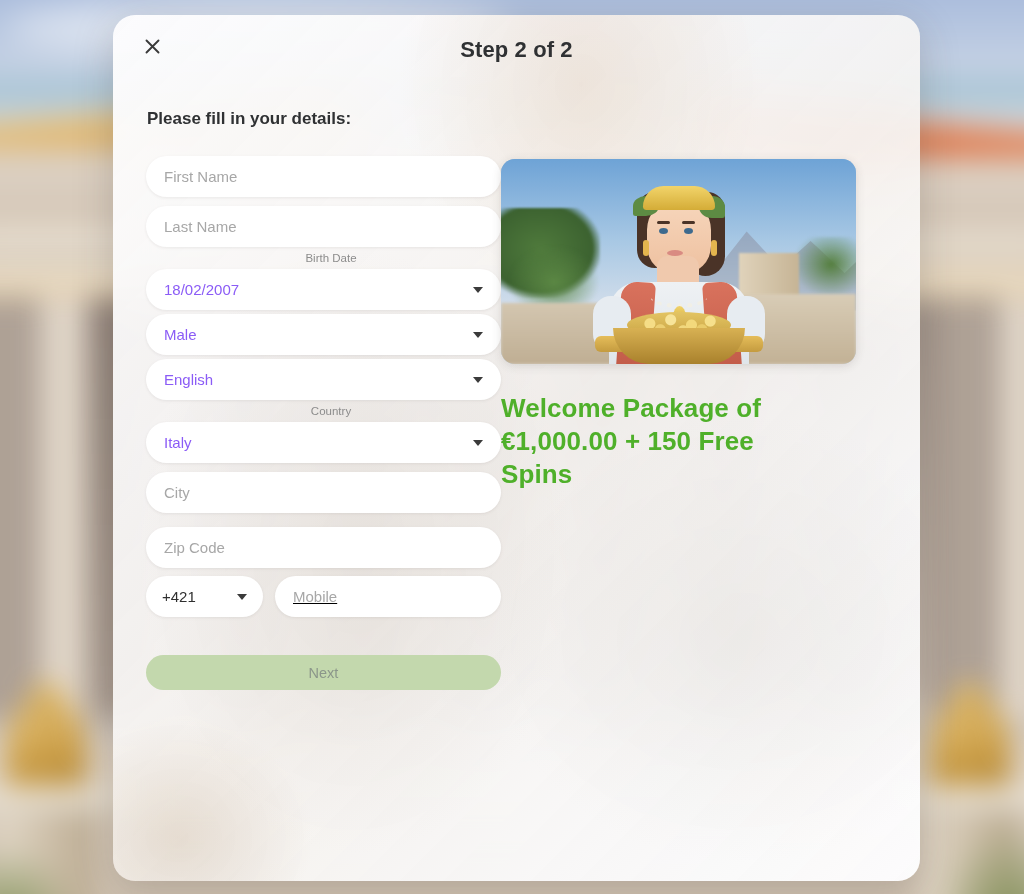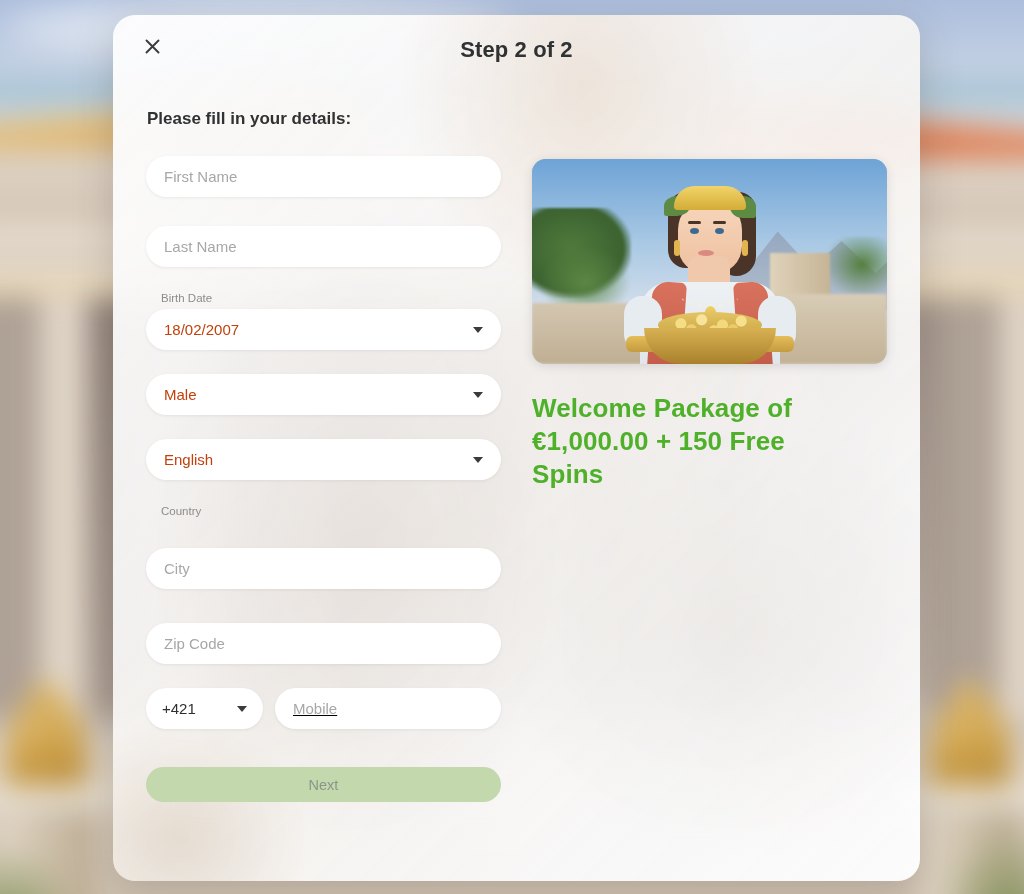--- a/index.html
+++ b/index.html
@@ -202,35 +202,34 @@
     font-weight: bold;
     color: #2f3133;
     letter-spacing: .1px;
   }
 
   .modal-body {
     position: relative;
     z-index: 3;
     display: flex;
     padding: 0 28px 0 33px;
-    gap: 31px;
   }
 
   
   .form-col {
     width: 355px;
     flex: none;
   }
   .form-heading {
     font-size: 17px;
     font-weight: bold;
     color: #2f3133;
     margin: 32px 0 27px 1px;
   }
-  .field { margin-bottom: 24px; }
+  .field { margin-bottom: 4px; text-align: center; }
   .field-label {
     font-size: 11.5px;
     color: #8c8c8c;
     margin: 0 0 3px 15px;
     line-height: 15px;
   }
   .control {
     position: relative;
     height: 41px;
     border-radius: 21px;
@@ -241,21 +240,21 @@
     padding: 0 18px;
     cursor: text;
   }
   .control.select { cursor: pointer; }
   .control .placeholder {
     font-size: 15px;
     color: #a7a7a7;
   }
   .control .value {
     font-size: 15px;
-    color: #c2410c;
+    color: #8b5cf6;
   }
   .caret {
     position: absolute;
     right: 18px;
     top: 50%;
     transform: translateY(-50%);
     width: 0; height: 0;
     border-left: 5.5px solid transparent;
     border-right: 5.5px solid transparent;
     border-top: 6.5px solid #3b3b3b;
@@ -473,20 +472,24 @@
 
       <div class="field">
         <div class="control select">
           <span class="value">English</span>
           <span class="caret"></span>
         </div>
       </div>
 
       <div class="field">
         <div class="field-label">Country</div>
+        <div class="control select">
+          <span class="value">Italy</span>
+          <span class="caret"></span>
+        </div>
       </div>
       <div class="spacer-sm"></div>
 
       <div class="field">
         <div class="control">
           <span class="placeholder">City</span>
         </div>
       </div>
       <div class="spacer-sm"></div>
 

